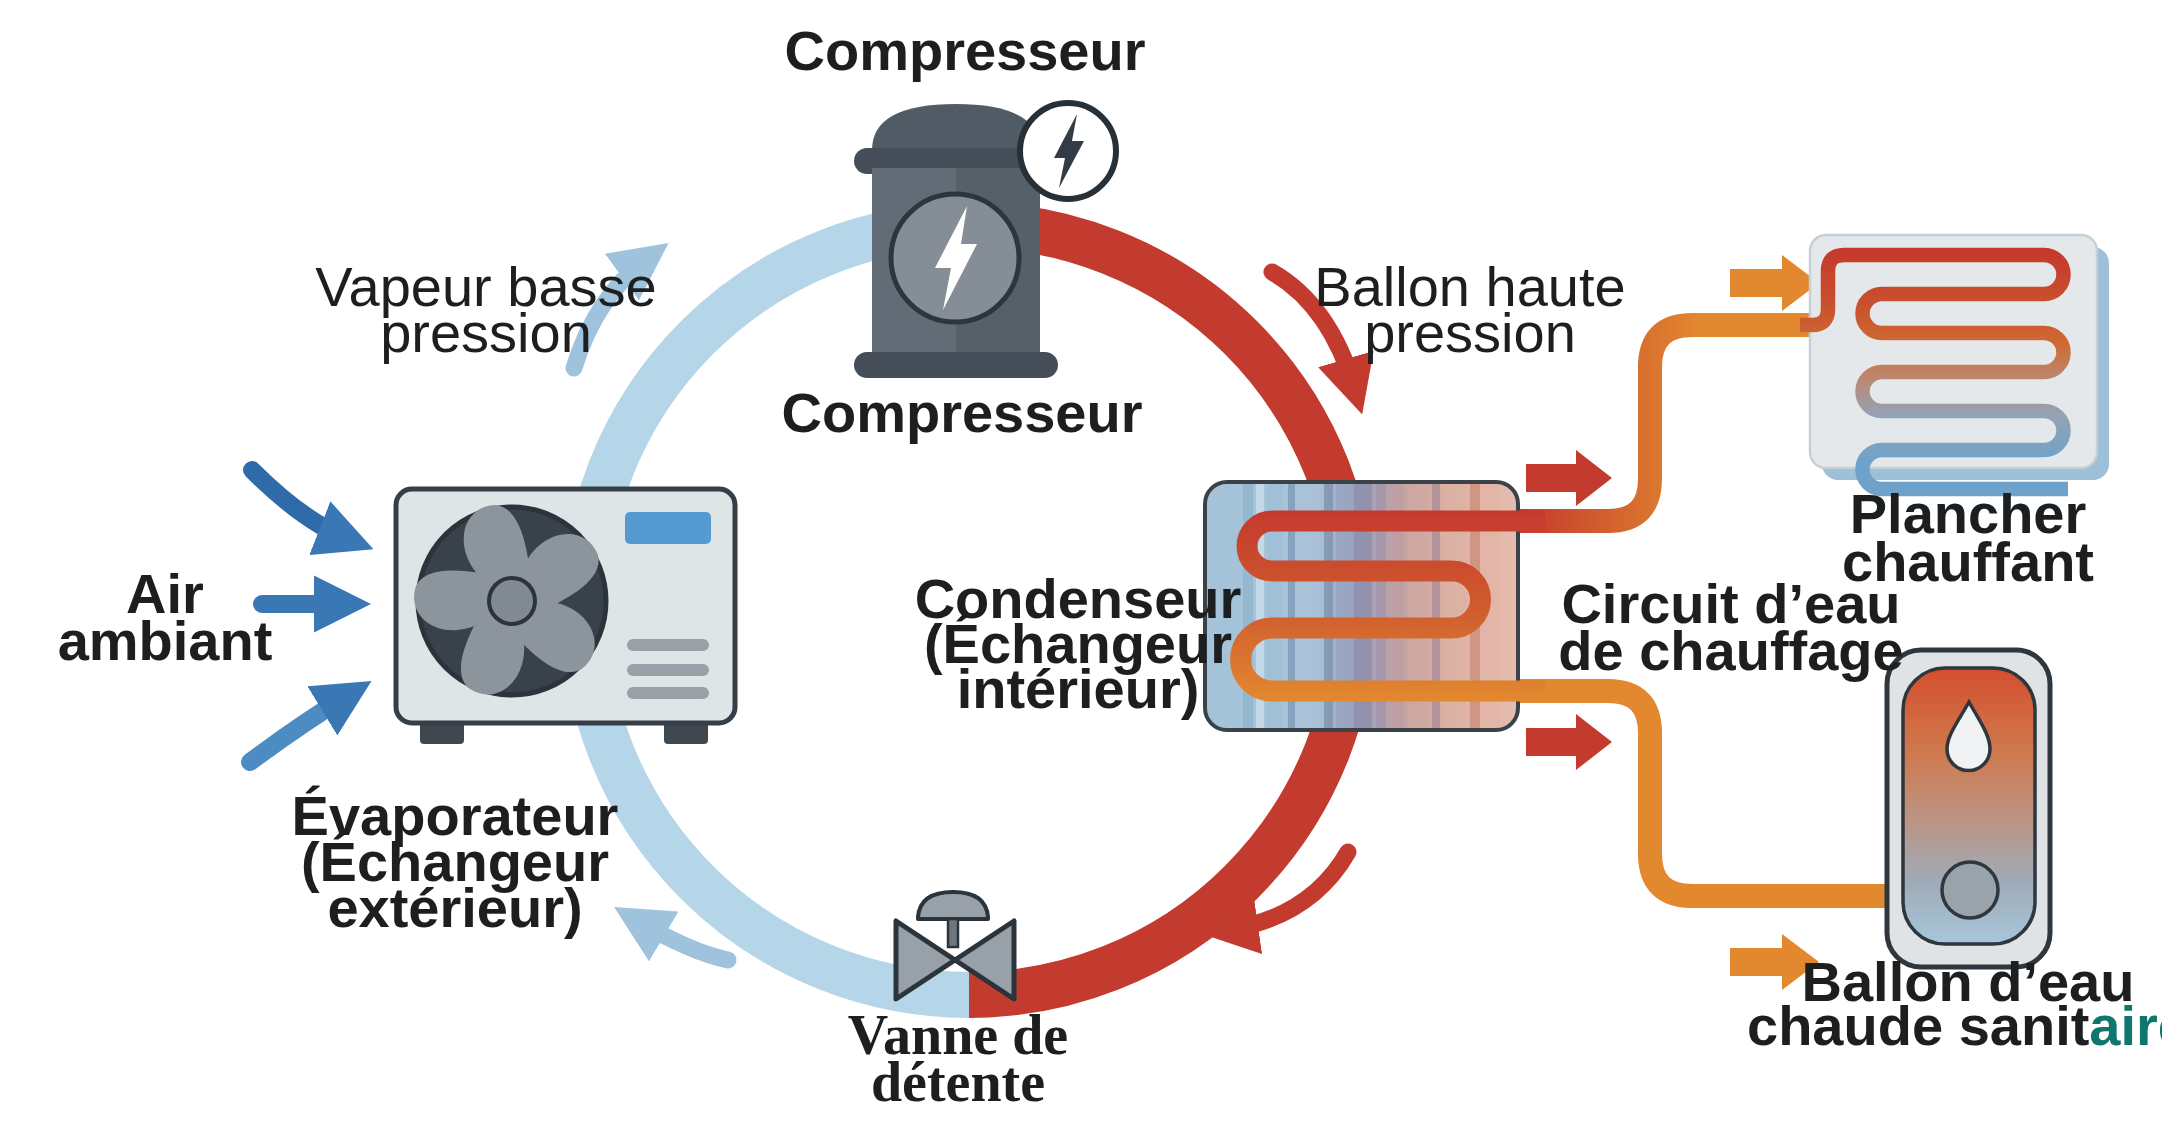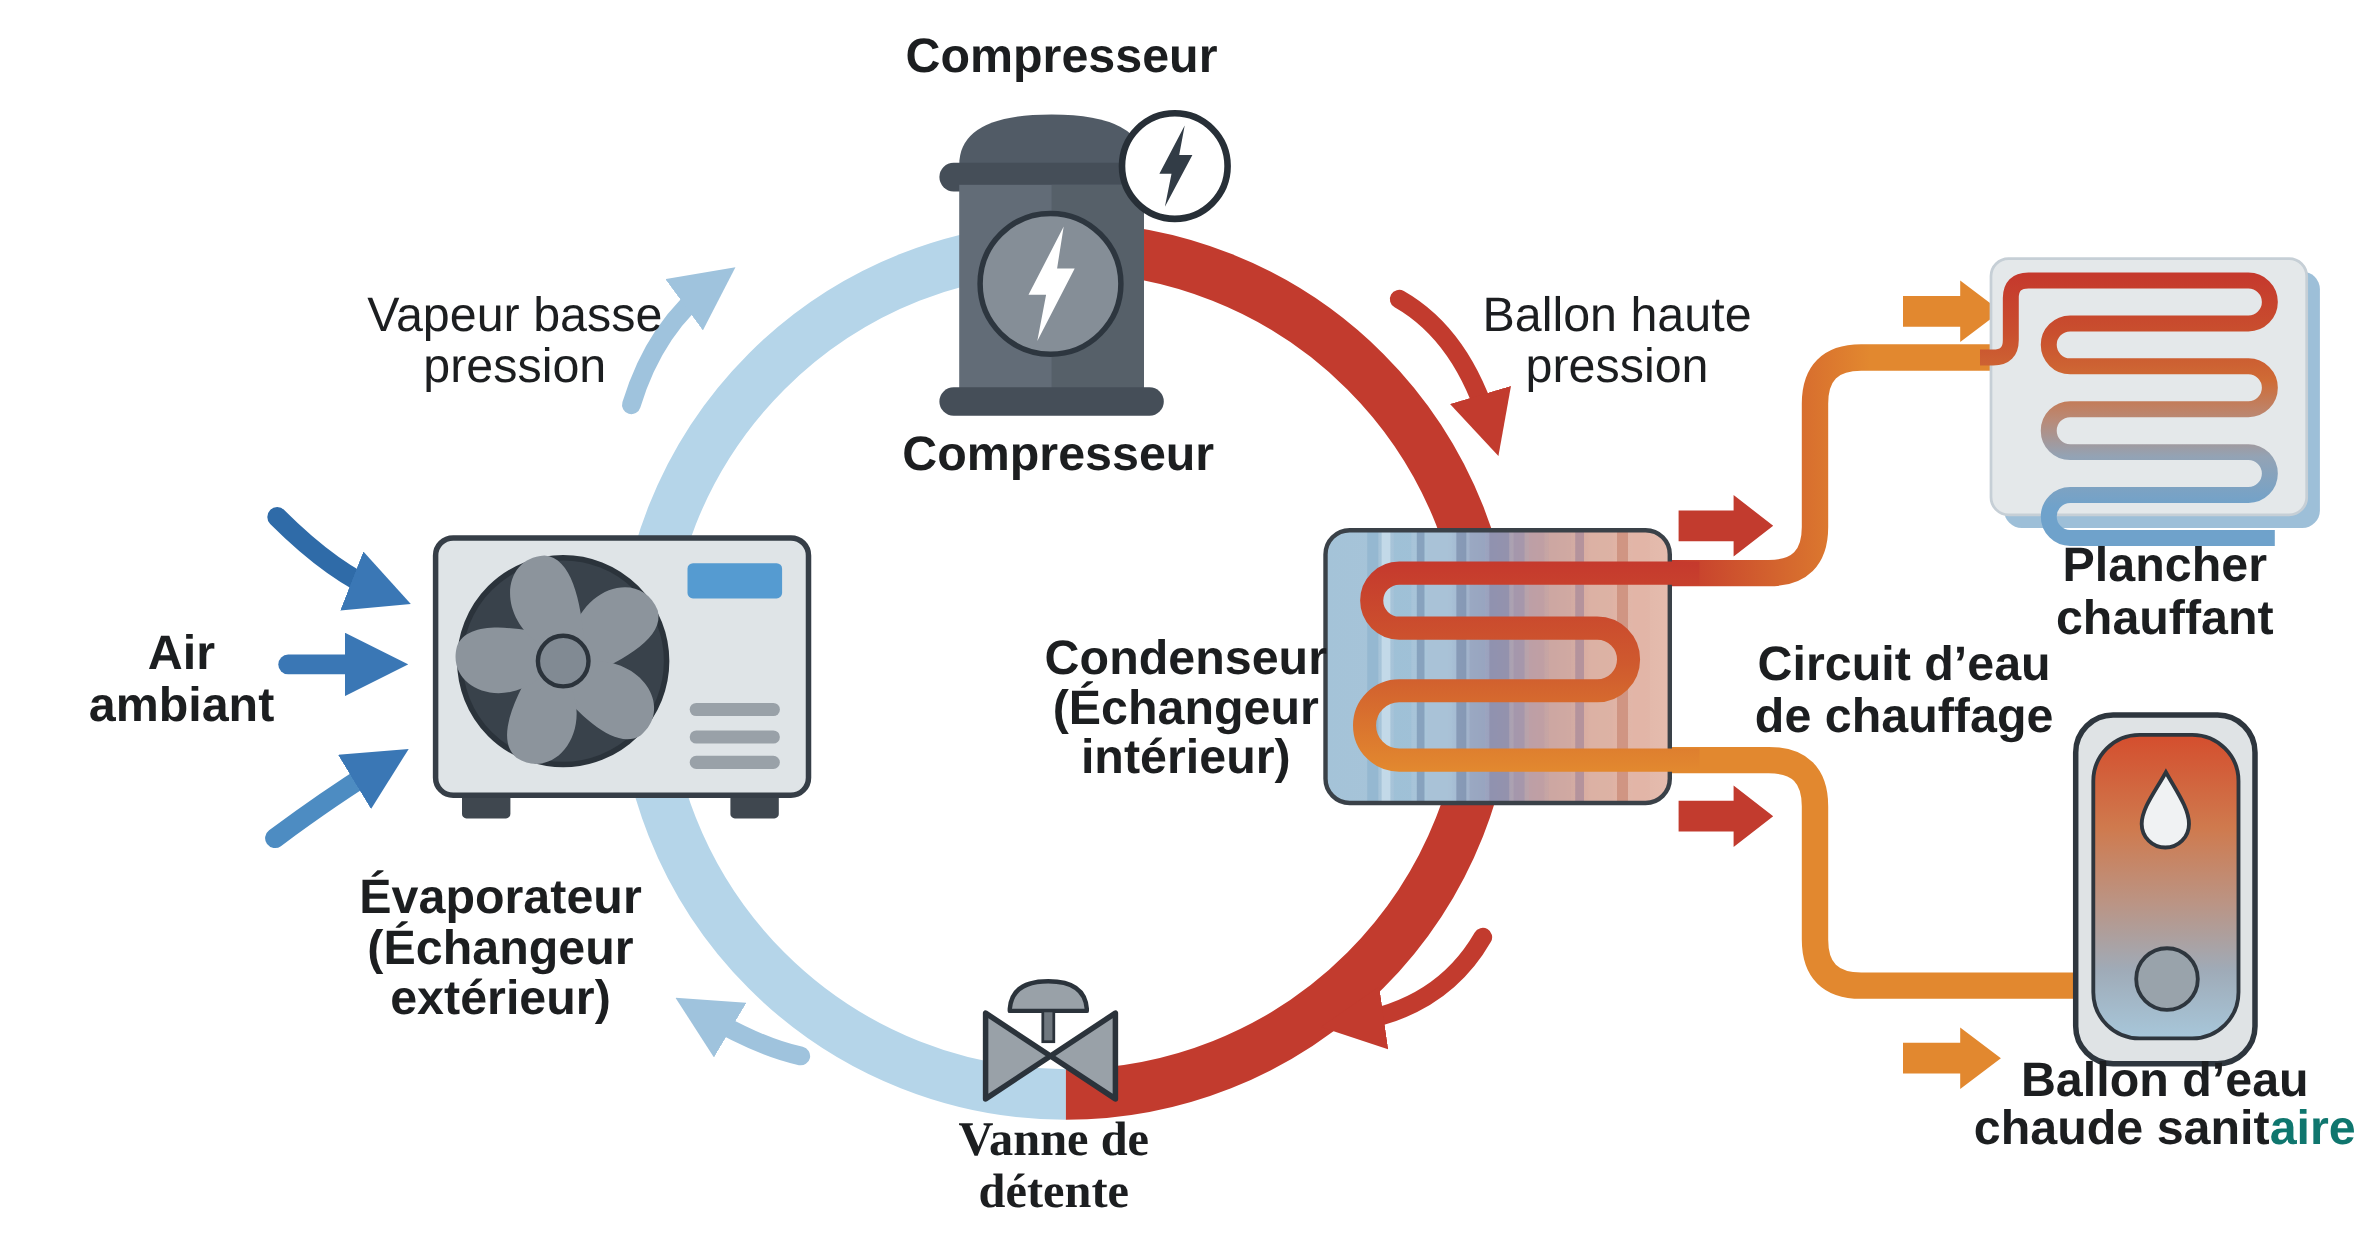--- a/index.html
+++ b/index.html
@@ -3,21 +3,21 @@
 <meta charset="utf-8">
 <style>
   html,body{margin:0;padding:0;background:#ffffff;}
   .stage{
     position:relative;width:2162px;height:1140px;background:#ffffff;
     overflow:hidden;font-family:"Liberation Sans",sans-serif;
   }
   .art{position:absolute;left:0;top:0;width:2162px;height:1140px;}
   .label{
     position:absolute;transform:translateX(-50%);text-align:center;
-    color:#1c1e20;font-size:44px;line-height:46px;white-space:nowrap;
+    color:#1c1e20;font-size:56px;line-height:46px;white-space:nowrap;
   }
   .label span{display:block;}
   .b{font-weight:bold;}
   .tank-line{display:block;}
   .tank-line .faded{display:inline;color:#0f766e;}
   .tank-line b, .tank-line span.k{display:inline;}
 </style>
 </head>
 <body>
 
@@ -166,21 +166,21 @@
       <rect x="1903" y="668" width="132" height="276" rx="42" fill="url(#tankGrad)" stroke="#2e363e" stroke-width="3.5"></rect>
       <path d="M 1969 702 C 1979 720 1990 735 1990 749 A 21.5 21.5 0 0 1 1947 749 C 1947 735 1959 720 1969 702 Z" fill="#f0f2f3" stroke="#2e363e" stroke-width="3.5"></path>
       <circle cx="1970" cy="890" r="28" fill="#99a3ab" stroke="#2e363e" stroke-width="3.5"></circle>
     </g>
   </svg>
 
   <div class="label b" style="left:965px;top:28px;">
     <span>Compresseur</span>
   </div>
 
-  <div class="label" style="left:468px;top:264px;">
+  <div class="label" style="left:486px;top:264px;">
     <span>Vapeur basse</span>
     <span>pression</span>
   </div>
 
   <div class="label" style="left:1470px;top:264px;">
     <span>Ballon haute</span>
     <span>pression</span>
   </div>
 
   <div class="label b" style="left:962px;top:390px;">

